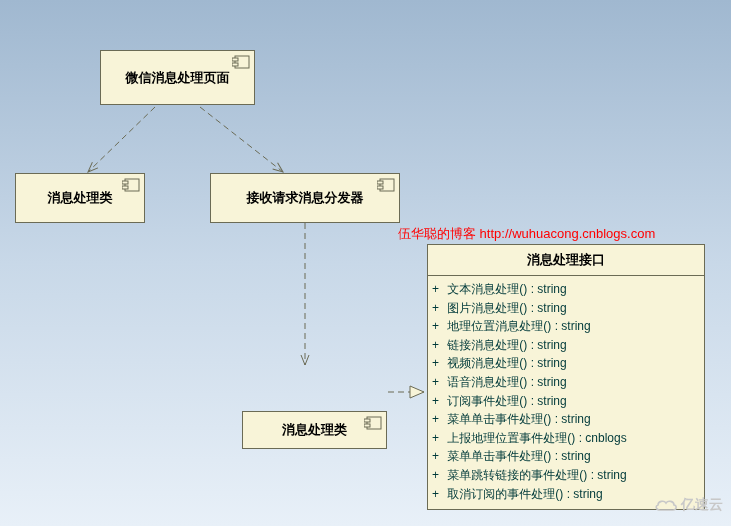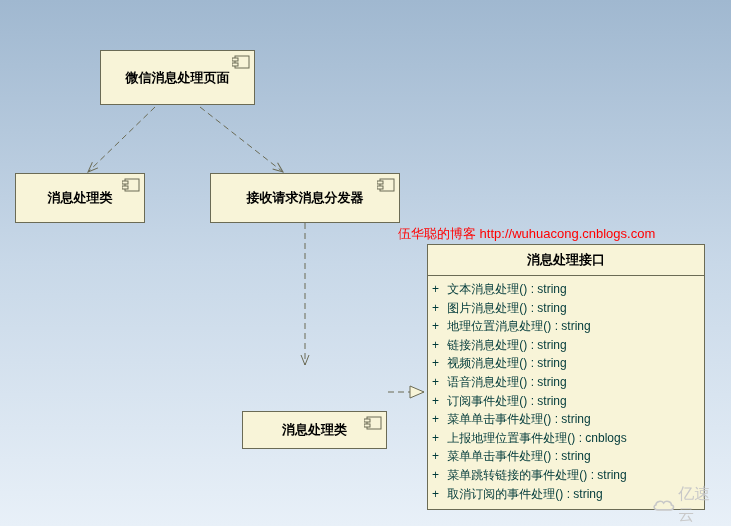--- a/index.html
+++ b/index.html
@@ -66,22 +66,22 @@
   }
   .logo {
     position: absolute;
     right: 6px;
     bottom: 6px;
     width: 74px;
     height: 30px;
     display: flex;
     align-items: center;
     justify-content: center;
-    font-size: 16px;
-    font-weight: normal;
+    font-size: 14px;
+    font-weight: bold;
     color: #c8c8c8;
   }
   .logo svg { margin-right: 2px; }
   svg.edges {
     position: absolute;
     left: 0; top: 0;
     width: 731px; height: 526px;
     pointer-events: none;
   }
 </style>

